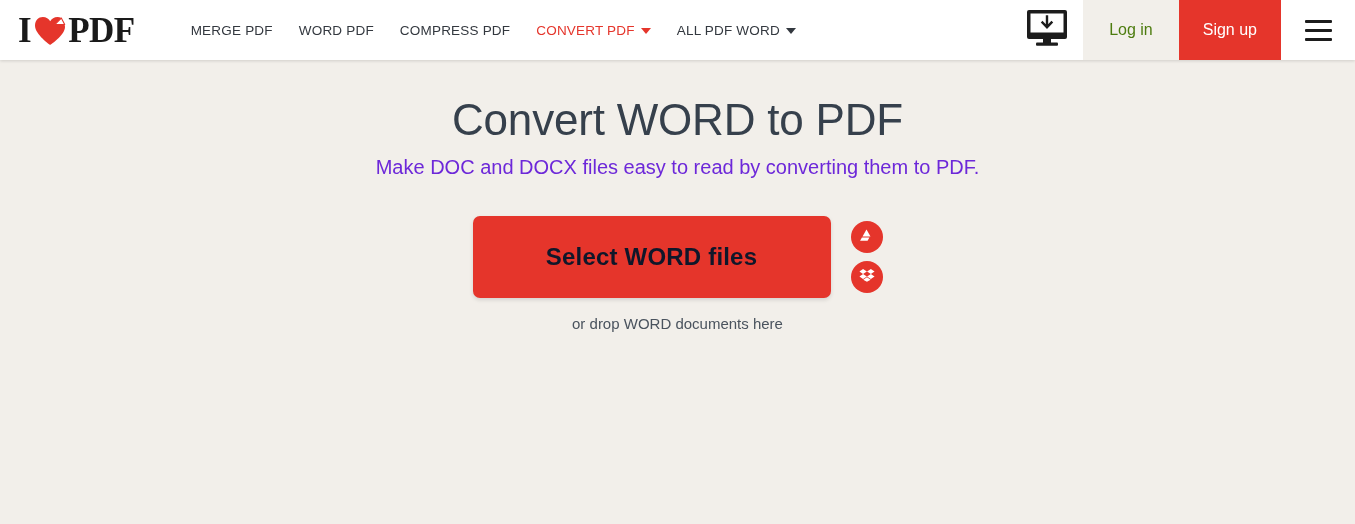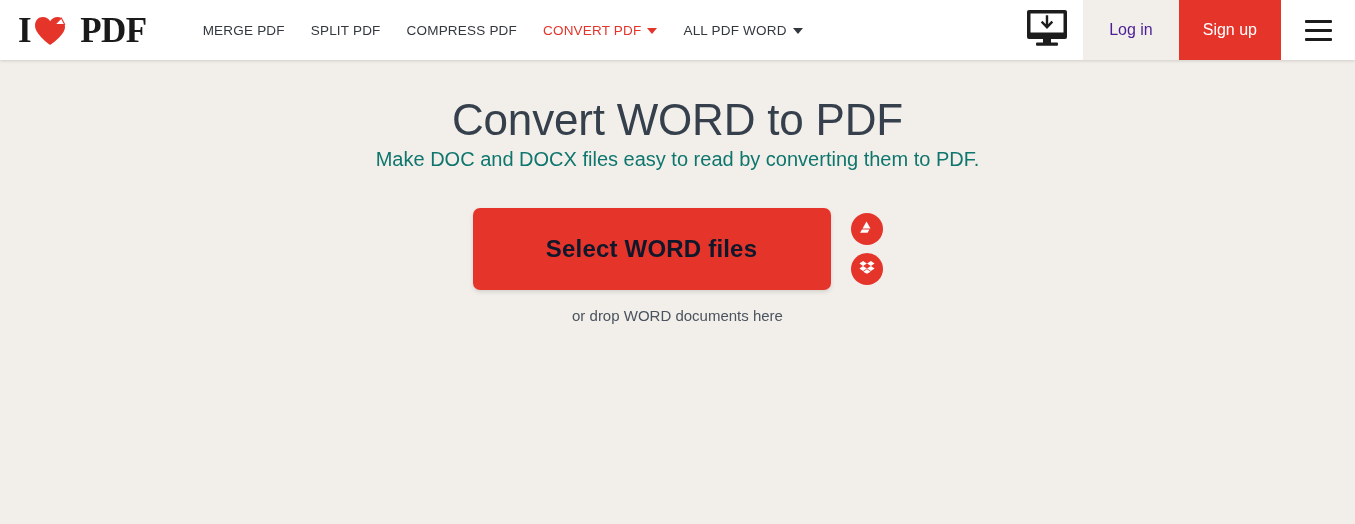--- a/index.html
+++ b/index.html
@@ -47,21 +47,21 @@
     align-items: center;
   }
   .logo-i { margin-right: 2px; }
   .logo-heart {
     width: 32px;
     height: 30px;
     margin: 0 1px 0 1px;
     position: relative;
     top: 1px;
   }
-  .logo-pdf { margin-left: 13px; }
+  .logo-pdf { margin-left: 1px; }
 
   
   .nav {
     display: flex;
     align-items: center;
     margin-left: 43px;
     gap: 0;
   }
   .nav-item {
     font-size: 13.5px;
@@ -96,21 +96,21 @@
   .desktop-btn {
     width: 72px;
     display: flex;
     align-items: center;
     justify-content: center;
     cursor: pointer;
     background: #ffffff;
   }
   .login-btn {
     background: #f2efea;
-    color: #4c1d95;
+    color: #4d7c0f;
     font-size: 16px;
     padding: 16px 26px;
     display: flex;
     align-items: center;
     cursor: pointer;
     text-decoration: none;
   }
   .signup-btn {
     background: #e5352b;
     color: #ffffff;
@@ -148,23 +148,23 @@
   }
 
   .page-title {
     font-size: 44px;
     font-weight: normal;
     color: #36404c;
     letter-spacing: -0.2px;
     line-height: 1.15;
   }
   .page-subtitle {
-    margin-top: 2px;
+    margin-top: 10px;
     font-size: 20px;
-    color: #0f766e;
+    color: #6d28d9;
     font-weight: normal;
   }
 
   .action-zone {
     margin-top: 37px;
     display: flex;
     justify-content: center;
     align-items: flex-start;
     position: relative;
   }
@@ -227,21 +227,21 @@
       </span>
       <span class="logo-pdf">PDF</span>
     </span>
   </div>
 
   <nav class="nav">
     <a class="nav-item">
       <span>MERGE PDF</span>
     </a>
     <a class="nav-item">
-      <span>SPLIT PDF</span>
+      <span>WORD PDF</span>
     </a>
     <a class="nav-item">
       <span>COMPRESS PDF</span>
     </a>
     <a class="nav-item is-active">
       <span>CONVERT PDF</span>
       <span class="caret"></span>
     </a>
     <a class="nav-item">
       <span>ALL PDF WORD</span>

